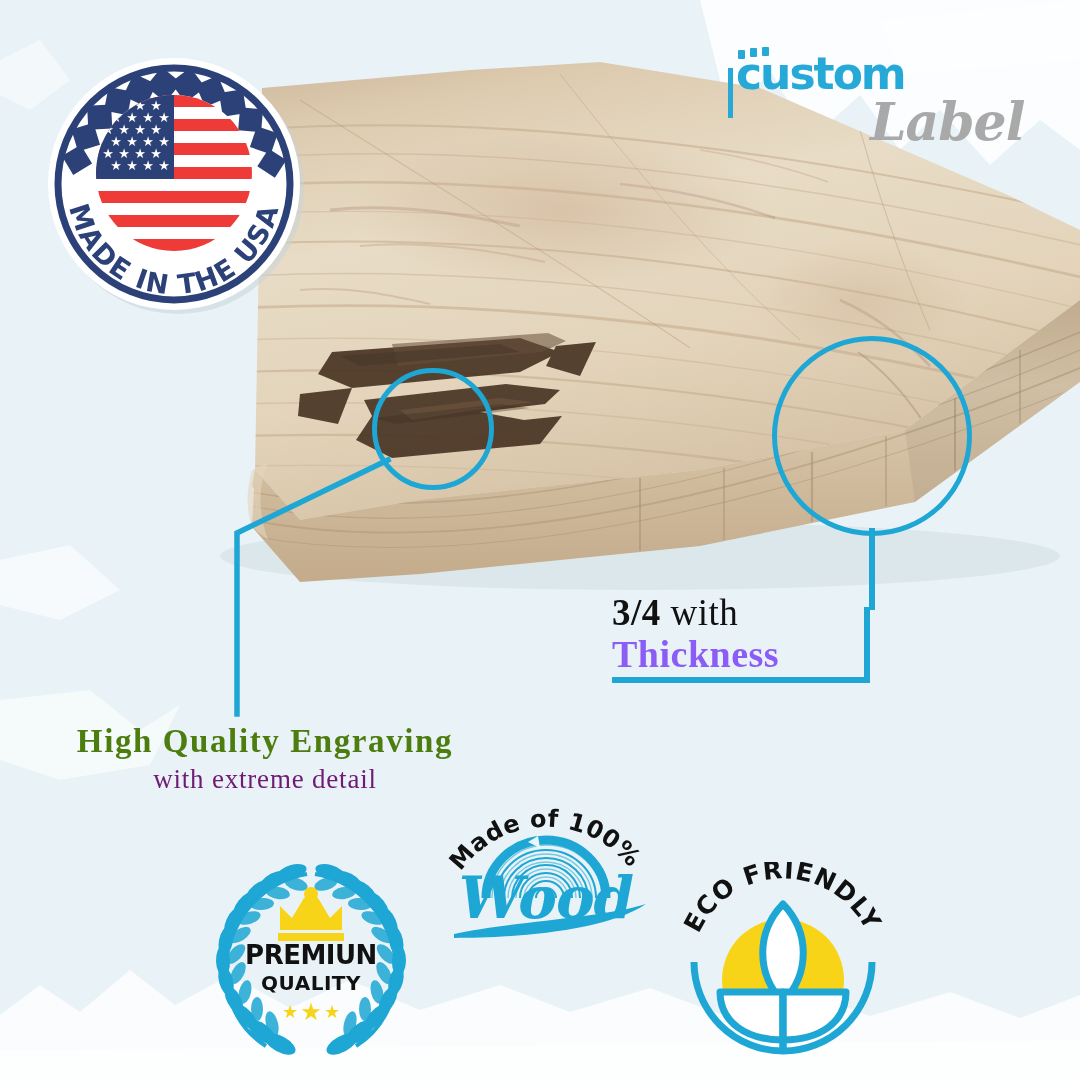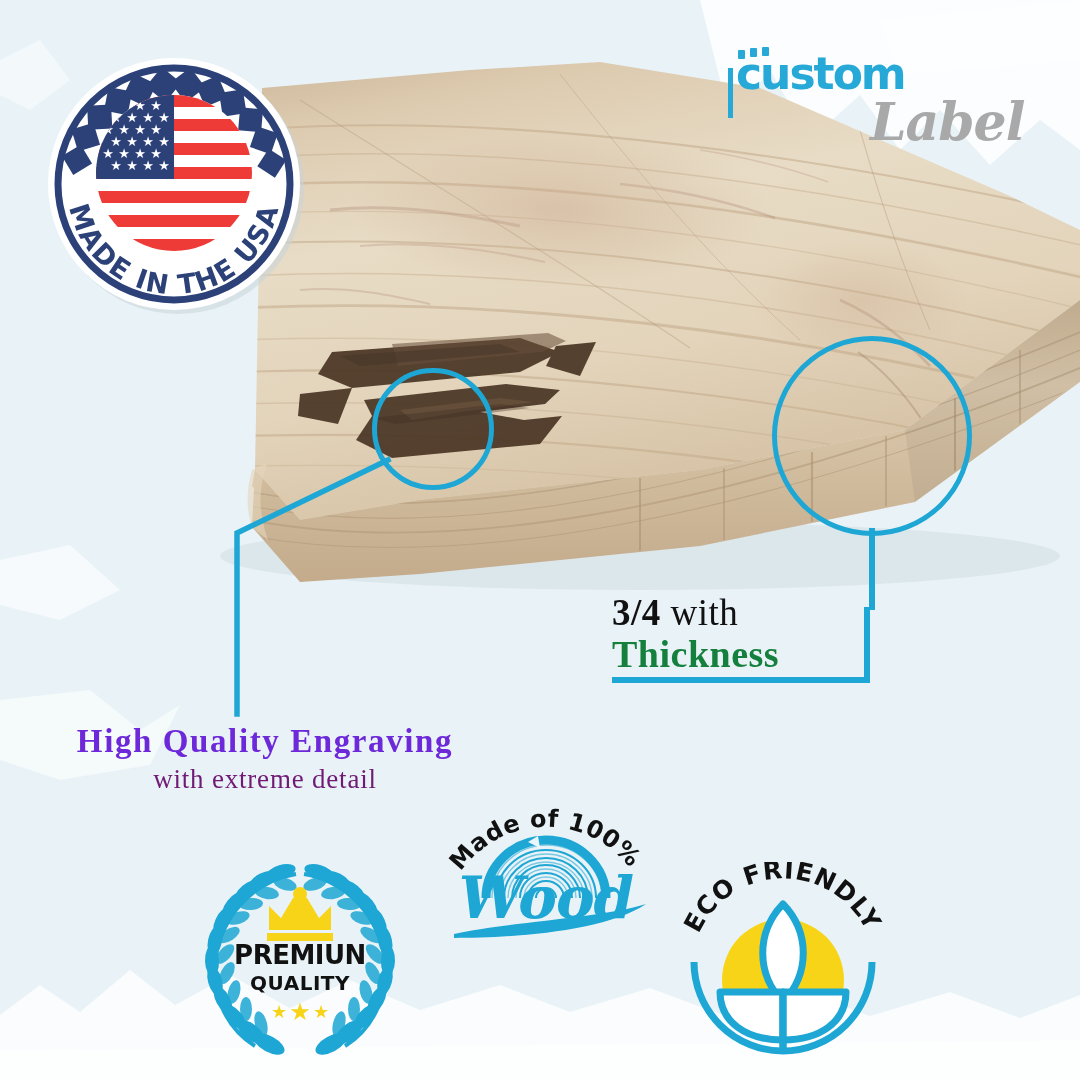--- a/index.html
+++ b/index.html
@@ -20,26 +20,26 @@
   .callout-ring{
     position:absolute;border-radius:50%;
     border:5px solid #1ea7d4;box-sizing:border-box;background:transparent;
   }
   .lead{position:absolute;background:#1ea7d4;}
 
   
   .txt-thickness{position:absolute;left:612px;top:592px;width:300px;text-align:left;}
   .txt-thickness .l1{font-size:37px;color:#111;letter-spacing:.5px;line-height:1.12;}
   .txt-thickness .l1 .num{font-weight:bold;text-align:center;}
-  .txt-thickness .l2{font-size:38px;font-weight:bold;color:#15803d;letter-spacing:.5px;line-height:1.12;}
+  .txt-thickness .l2{font-size:38px;font-weight:bold;color:#8b5cf6;letter-spacing:.5px;line-height:1.12;}
   .rule-h{position:absolute;left:612px;top:677px;width:258px;height:6px;background:#1ea7d4;}
   .rule-v{position:absolute;left:864px;top:607px;width:6px;height:76px;background:#1ea7d4;}
 
   .txt-engrave{position:absolute;left:30px;top:722px;width:470px;text-align:center;}
-  .txt-engrave .l1{font-size:33px;font-weight:bold;color:#6d28d9;letter-spacing:1.6px;line-height:1.2;}
+  .txt-engrave .l1{font-size:33px;font-weight:bold;color:#4d7c0f;letter-spacing:1.6px;line-height:1.2;}
   .txt-engrave .l2{font-size:27px;color:#701a75;letter-spacing:.8px;line-height:1.3;}
 
   
   #brand{position:absolute;right:44px;top:44px;width:330px;height:110px;}
   .brand-custom{
     position:absolute;left:30px;top:8px;
     font-family:"DejaVu Sans",sans-serif;font-weight:bold;
     font-size:44px;color:#27a9d8;letter-spacing:-2px;line-height:1;
   }
   .brand-bar{position:absolute;left:22px;top:24px;width:5px;height:50px;background:#27a9d8;}
@@ -312,21 +312,21 @@
             <text x="126" y="122">★</text>
         </g>
       </g>
 
       <text font-family="DejaVu Sans, sans-serif" font-size="27" font-weight="bold" fill="#2b4178" letter-spacing="1.5">
         <textPath href="#usaArc" startOffset="50%" text-anchor="middle">MADE IN THE USA</textPath>
       </text>
     </svg>
   </div>
 
-  <div class="badge" style="left:193px;top:858px;">
+  <div class="badge" style="left:204px;top:858px;">
     <svg width="214" height="200" viewBox="0 0 214 200">
       <g fill="#1ea7d4">
 
         <path d="M100,18 C62,24 30,52 20,94 C12,130 26,166 58,186 C44,162 36,136 38,110 C41,74 62,42 100,26 Z" opacity="0"></path>
         <g transform="translate(0,0)">
           <path d="M103,16 C66,22 34,50 24,92 C16,130 30,168 62,188" fill="none" stroke="#1ea7d4" stroke-width="4"></path>
 
           <g>
             <ellipse cx="88" cy="14" rx="15" ry="7" transform="rotate(-16 88 14)"></ellipse>
             <ellipse cx="70" cy="22" rx="15" ry="7" transform="rotate(-28 70 22)"></ellipse>

